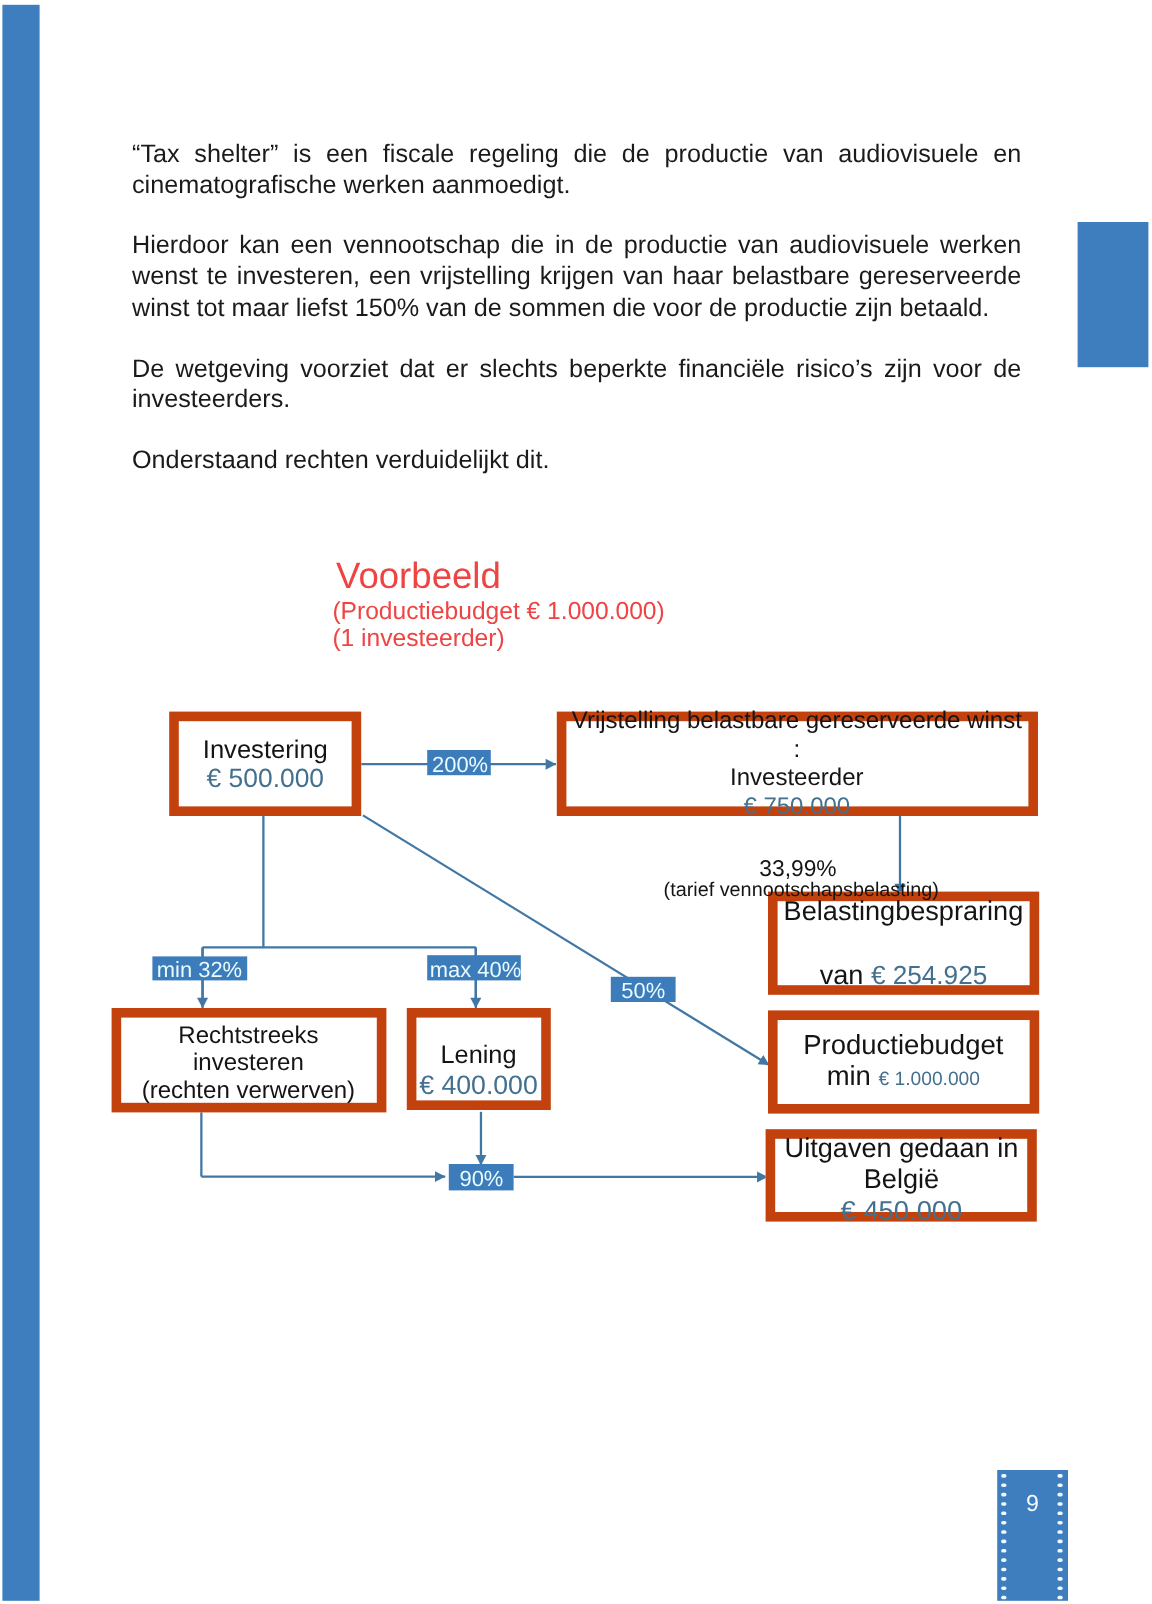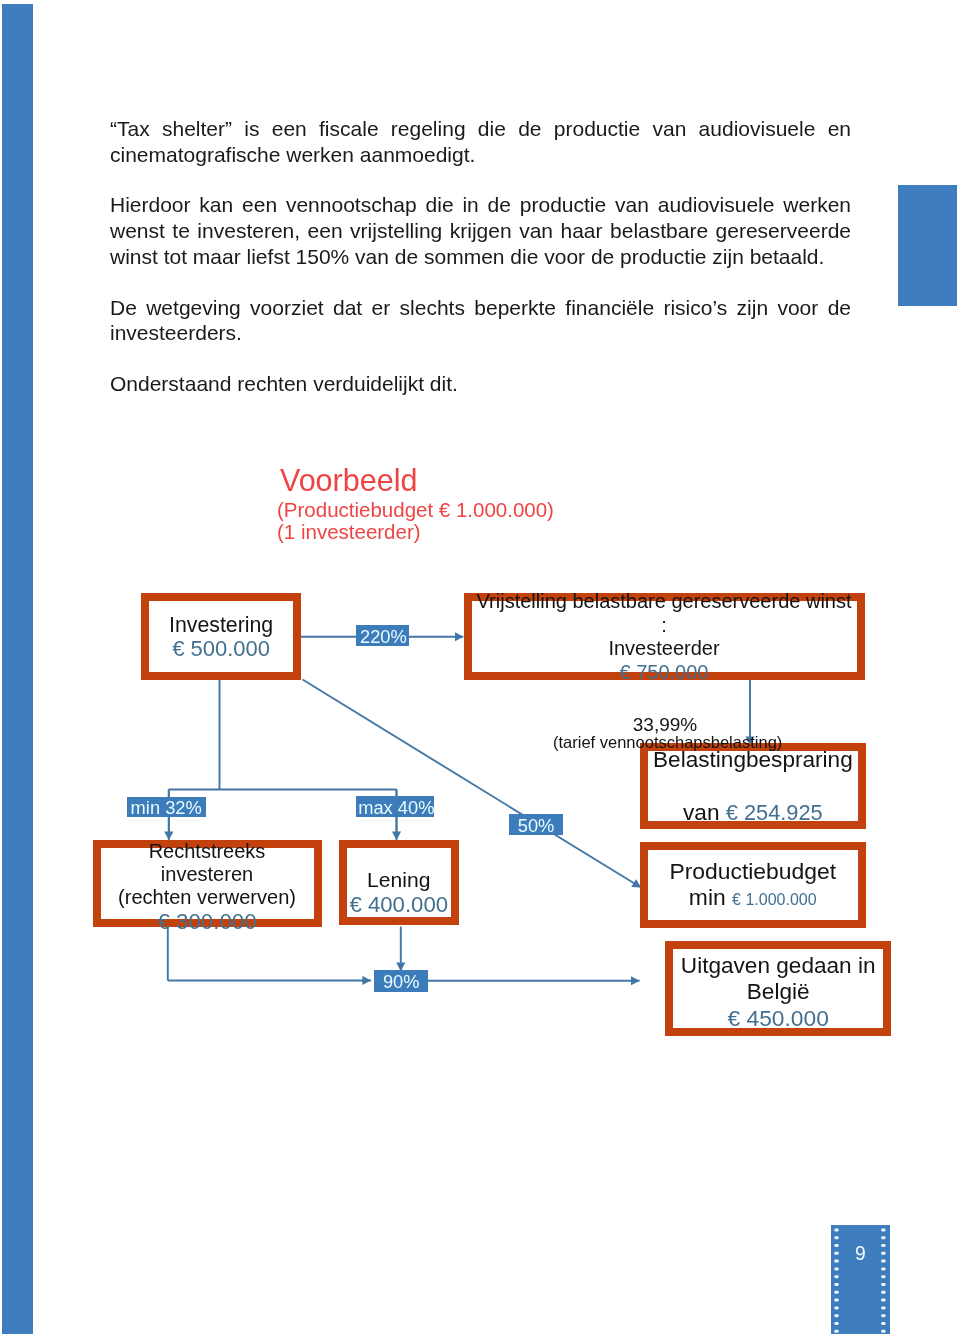--- a/index.html
+++ b/index.html
@@ -32,21 +32,21 @@
   #bx-investering .amt{font-size:22px;line-height:24.2px;}
   #bx-investeerder{left:463.5px;top:593px;width:401px;height:86.5px;font-size:20px;line-height:23.5px;padding-top:2px;}
   #bx-rechtstreeks{left:92.5px;top:840px;width:229px;height:86.5px;font-size:20px;line-height:23px;padding-top:7px;}
   #bx-rechtstreeks .amt{font-size:22.3px;line-height:25px;}
   #bx-lening{left:339px;top:839.5px;width:119.5px;height:85px;font-size:21.1px;line-height:24.5px;padding-top:22px;}
   #bx-lening .amt{font-size:22.2px;line-height:25.7px;}
   #bx-besparing{left:639.7px;top:743.4px;width:226.4px;height:86px;font-size:22.6px;line-height:25.7px;gap:28px;}
   #bx-besparing .amt{font-size:21.8px;}
   #bx-productiebudget{left:640px;top:841.8px;width:225.5px;height:86.1px;font-size:22.9px;line-height:26px;padding-top:1px;}
   #bx-productiebudget .amt{font-size:16px;}
-  #bx-uitgaven{left:665px;top:940.7px;width:226.4px;height:95px;font-size:22.6px;line-height:26px;padding-top:7px;}
+  #bx-uitgaven{left:638px;top:940.7px;width:226.4px;height:77px;font-size:22.6px;line-height:26px;padding-top:7px;}
   #bx-uitgaven .amt{font-size:22.8px;}
 
   #pc-150{left:356px;top:625.2px;width:53.4px;height:21.1px;line-height:23.5px;}
   #pc-min60{left:126.6px;top:796.6px;width:79.2px;height:20.4px;line-height:22.8px;padding:0 2px;}
   #pc-max40{left:356.2px;top:795.8px;width:78.3px;height:21px;line-height:23.4px;padding:0 2px;}
   #pc-50{left:509.2px;top:813.7px;width:53.7px;height:21px;line-height:23.4px;}
   #pc-90{left:374.2px;top:970.2px;width:54px;height:22.1px;line-height:24.3px;}
 
   #lb-3399{left:565px;top:690.5px;width:200px;font-size:19px;line-height:19px;}
   #lb-tarief{left:553px;top:709.5px;width:228px;font-size:16.5px;line-height:17px;text-align:left;white-space:nowrap;}
@@ -107,21 +107,20 @@
 
     <div class="nbox" id="bx-investeerder">
       <div>Vrijstelling belastbare gereserveerde winst :</div>
       <div>Investeerder</div>
       <div class="amt">€ 750.000</div>
     </div>
 
     <div class="nbox" id="bx-rechtstreeks">
       <div>Rechtstreeks investeren</div>
       <div>(rechten verwerven)</div>
-      <div class="amt">€ 300.000</div>
     </div>
 
     <div class="nbox" id="bx-lening">
       <div>Lening</div>
       <div class="amt">€ 400.000</div>
     </div>
 
     <div class="nbox" id="bx-besparing">
       <div>Belastingbespraring</div>
       <div><span>van </span><span class="amt">€ 254.925</span></div>
@@ -131,21 +130,21 @@
       <div>Productiebudget</div>
       <div><span>min </span><span class="amt">€ 1.000.000</span></div>
     </div>
 
     <div class="nbox" id="bx-uitgaven">
       <div>Uitgaven gedaan in</div>
       <div>België</div>
       <div class="amt">€ 450.000</div>
     </div>
 
-    <div class="pct" id="pc-150">220%</div>
+    <div class="pct" id="pc-150">200%</div>
     <div class="pct" id="pc-min60">min 32%</div>
     <div class="pct" id="pc-max40">max 40%</div>
     <div class="pct" id="pc-50">50%</div>
     <div class="pct" id="pc-90">90%</div>
 
     <div class="plain" id="lb-3399">33,99%</div>
     <div class="plain" id="lb-tarief">(tarief vennootschapsbelasting)</div>
   </div>
 
   <div class="filmstrip">

